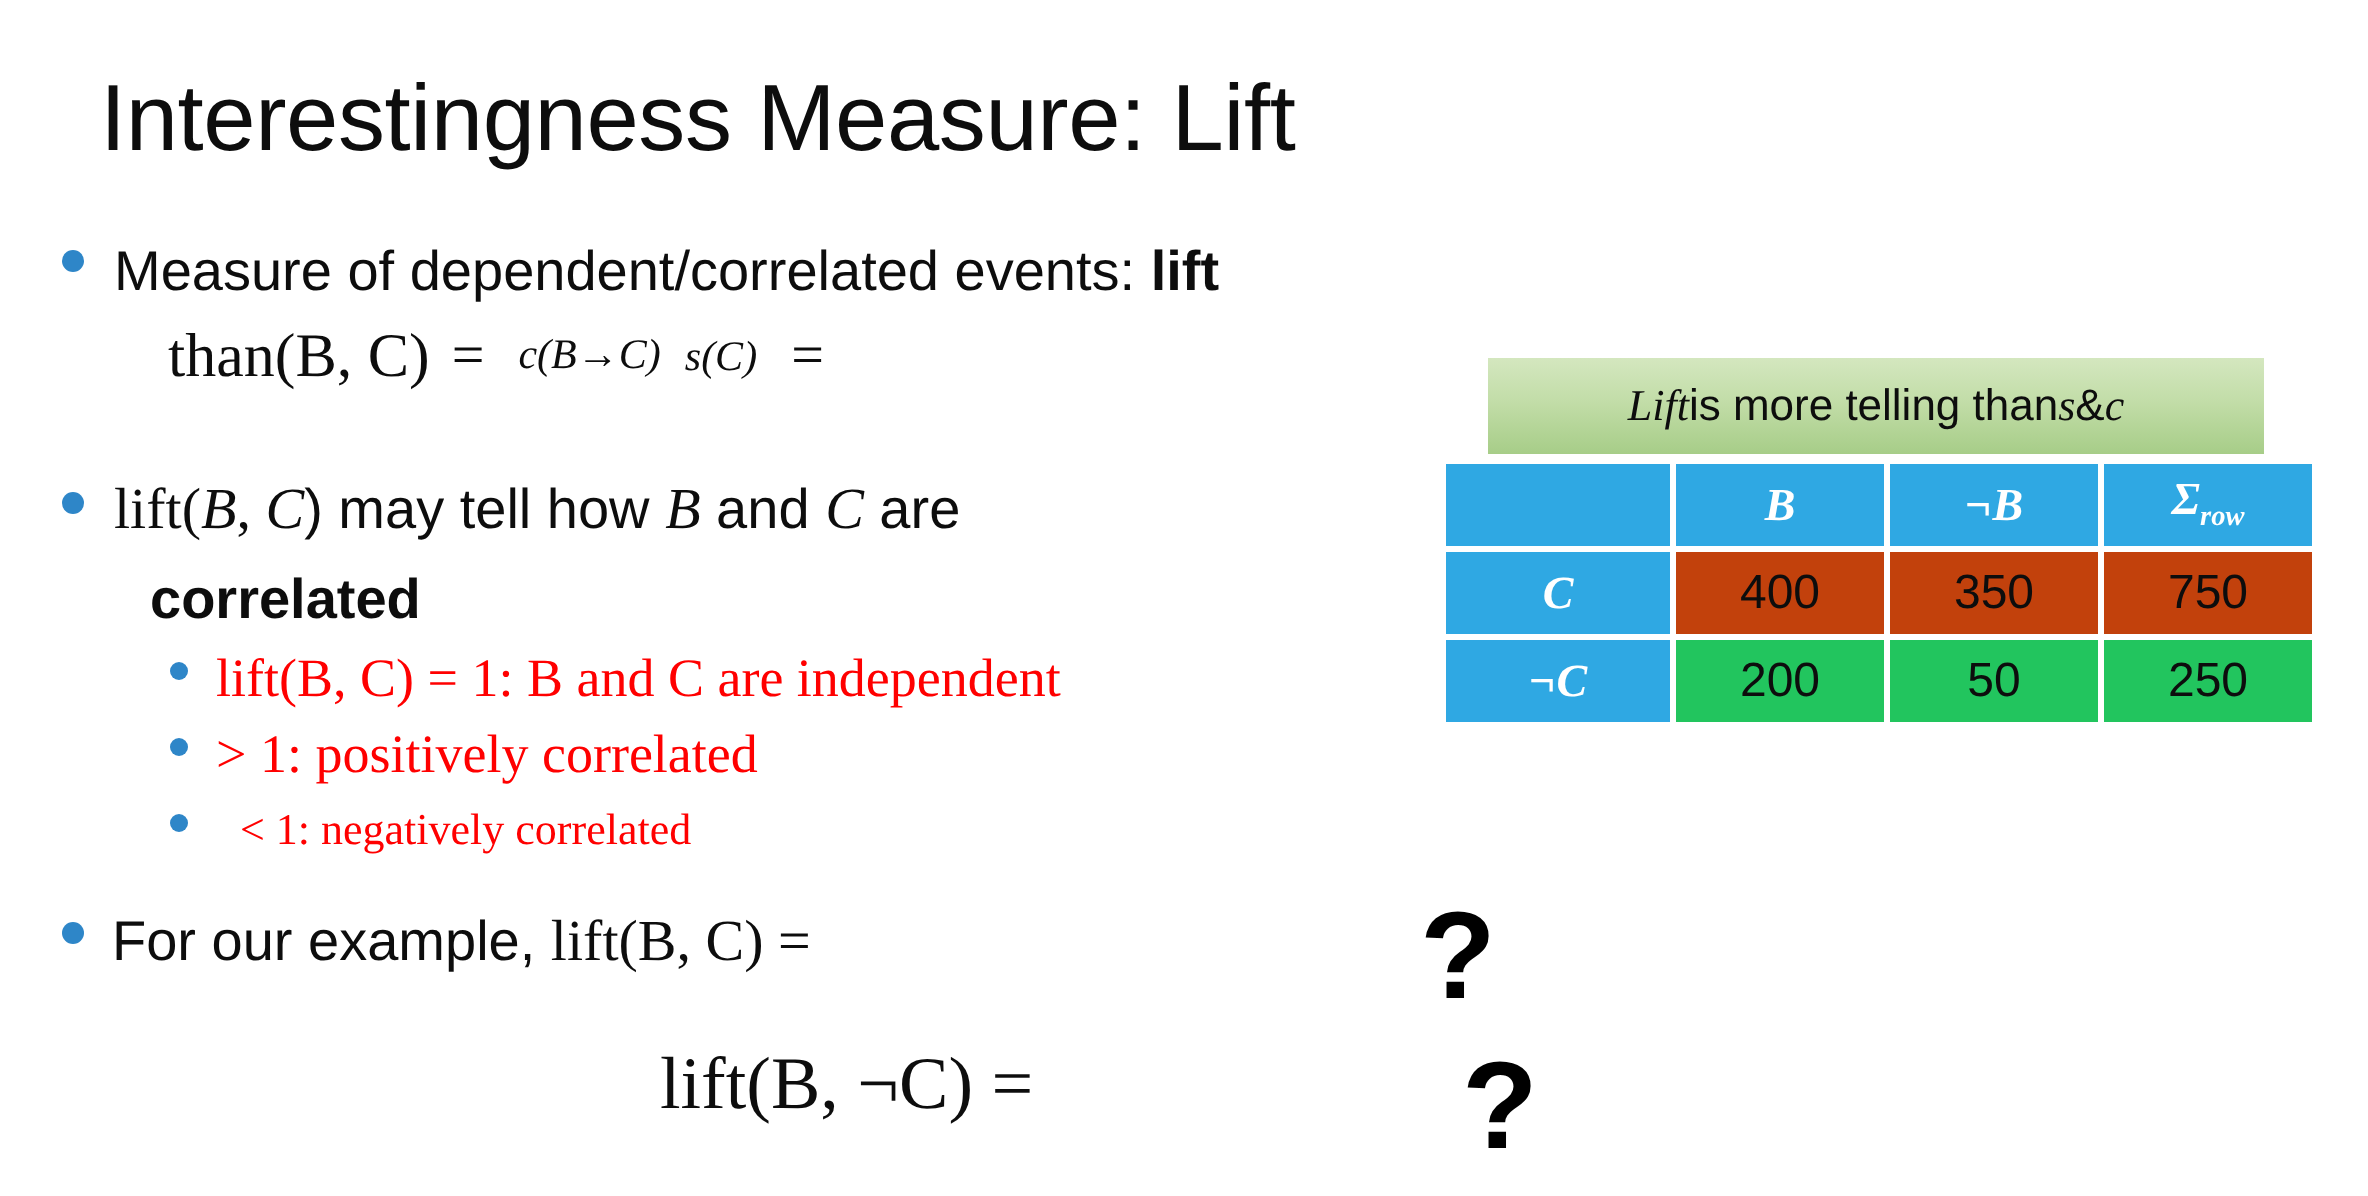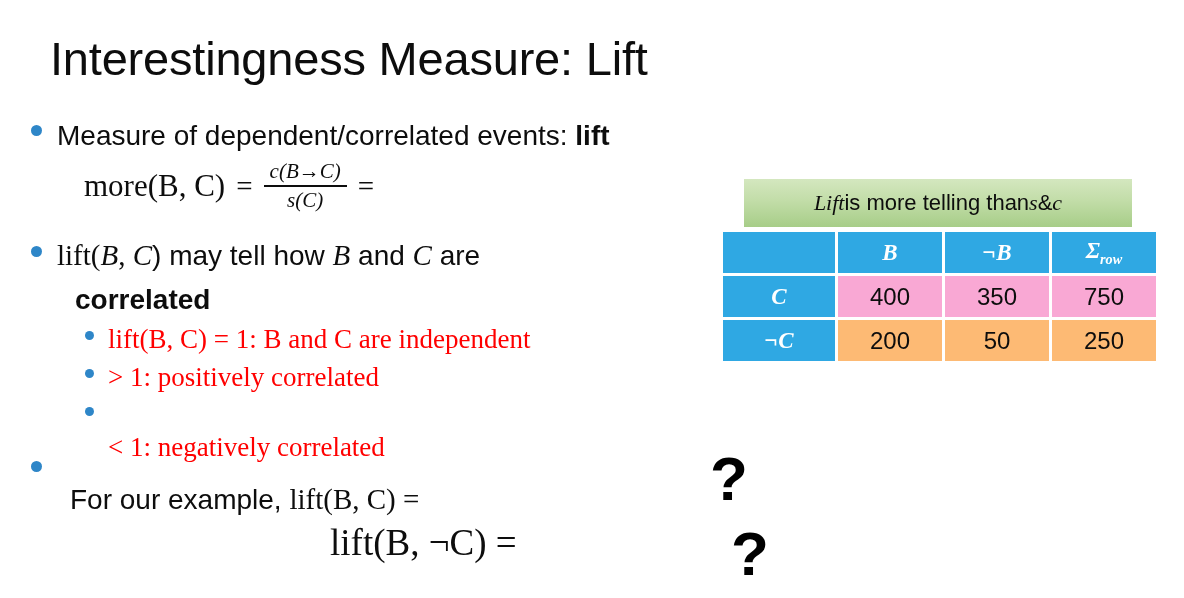--- a/index.html
+++ b/index.html
@@ -77,21 +77,20 @@
     color: #0d0d0d;
     white-space: nowrap;
   }
   #lift-formula .lhs { font-size: 31px; }
   #lift-formula .eq {
     margin: 0 11px;
     font-size: 29px;
   }
   .frac {
     display: inline-flex;
-    flex-direction: column;
     align-items: center;
     vertical-align: middle;
     font-size: 21px;
     line-height: 1.12;
   }
   .frac .num { padding: 0 6px 1px 6px; }
   .frac .den { padding: 2px 6px 0 6px; text-align: center; }
   .frac .bar {
     width: 100%;
     height: 2px;
@@ -156,64 +155,64 @@
     font-family: "Liberation Serif", serif;
     font-style: italic;
     font-weight: bold;
     font-size: 23px;
   }
   .cell {
     font-family: "Liberation Sans", sans-serif;
     font-size: 24px;
     color: #0d0d0d;
   }
-  .band-a { background: #f9a8d4; }
-  .band-b { background: #fdba74; }
+  .band-a { background: #c2410c; }
+  .band-b { background: #22c55e; }
 
   sub.sg {
     font-size: 0.62em;
     font-style: italic;
     font-weight: bold;
     text-align: right;
   }
 </style>
 </head>
 <body>
 
 <div id="slide-title">Interestingness Measure: Lift</div>
 
 <div class="bullet-dot" style="left:31px; top:125px;"></div>
 <div class="bullet-text lvl1" style="left:57px; top:119px;"><span>Measure of dependent/correlated events: </span><strong>lift</strong></div>
 
 <div id="lift-formula">
-  <span class="lhs">more(B, C)</span>
+  <span class="lhs">than(B, C)</span>
   <span class="eq">=</span>
   <span class="frac">
     <span class="num mathit">c(B→C)</span>
     <span class="bar"></span>
     <span class="den mathit">s(C)</span>
   </span>
   <span class="eq">=</span>
 </div>
 
 <div class="bullet-dot" style="left:31px; top:246px;"></div>
 <div class="bullet-text lvl1 mathser" style="left:57px; top:238px; font-size:29px;"><span>lift(</span><span class="mathit">B</span><span>, </span><span class="mathit">C</span><span style="font-family:'Liberation Sans',sans-serif; font-size:28px;">) may tell how </span><span class="mathit">B</span><span style="font-family:'Liberation Sans',sans-serif; font-size:28px;"> and </span><span class="mathit">C</span><span style="font-family:'Liberation Sans',sans-serif; font-size:28px;"> are</span></div>
 <div class="bullet-text lvl1" style="left:75px; top:283px;font-weight:bold;">correlated</div>
 
 <div class="bullet-dot sub" style="left:85px; top:331px;"></div>
 <div class="bullet-text lvl2 mathser" style="left:108px; top:324px; font-size:27px;">lift(B, C) = 1: B and C are independent</div>
 
 <div class="bullet-dot sub" style="left:85px; top:369px;"></div>
 <div class="bullet-text lvl2 mathser" style="left:108px; top:362px; font-size:27px;">&gt; 1: positively correlated</div>
 
 <div class="bullet-dot sub" style="left:85px; top:407px;"></div>
-<div class="bullet-text lvl2 mathser" style="left:108px; top:400px; font-size:27px;margin-top:32px;">&lt; 1: negatively correlated</div>
+<div class="bullet-text lvl2 mathser" style="left:120px; top:400px; font-size:22px;">&lt; 1: negatively correlated</div>
 
 <div class="bullet-dot" style="left:31px; top:461px;"></div>
-<div class="bullet-text lvl1" style="left:70px; top:454px;margin-top:28px;"><span>For our example, </span><span class="mathser" style="font-size:29px;">lift(B, C) =</span></div>
+<div class="bullet-text lvl1" style="left:56px; top:454px;"><span>For our example, </span><span class="mathser" style="font-size:29px;">lift(B, C) =</span></div>
 
 <div class="bullet-text mathser" style="left:330px; top:521px; font-size:37px;">lift(B, ¬C) =</div>
 
 <div class="qmark" style="left:710px; top:448px;">?</div>
 <div class="qmark" style="left:731px; top:523px;">?</div>
 
 <div id="lift-banner">
   <em class="mathit" style="font-weight:400;">Lift</em>
     <span> is more telling than </span>
     <em class="mathit">s</em>

